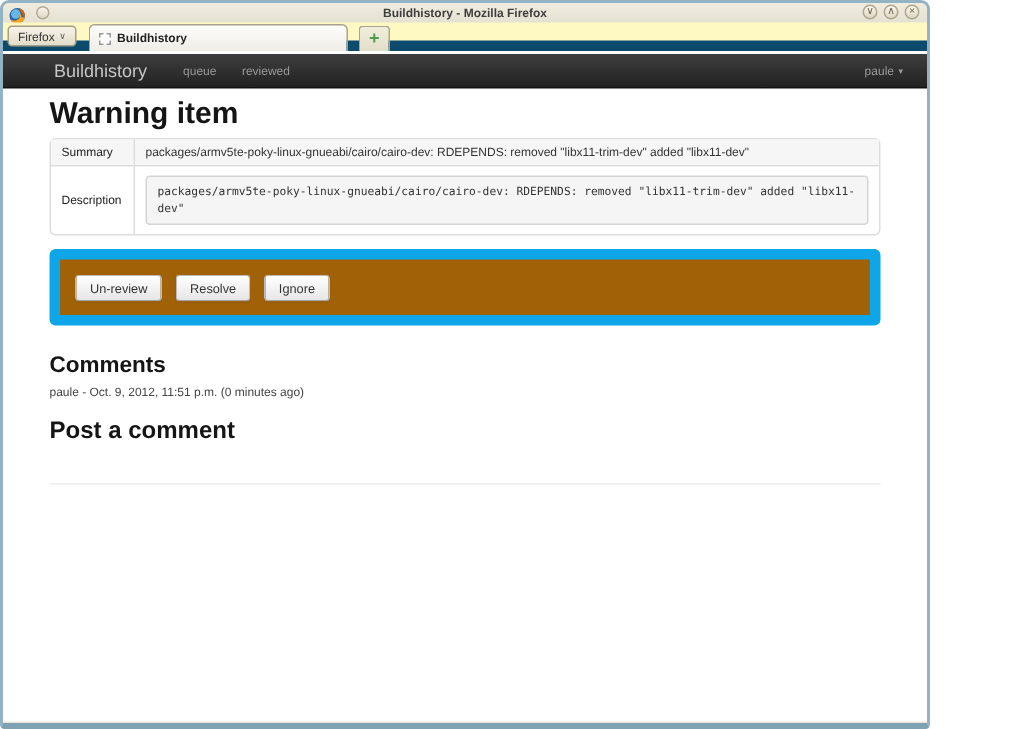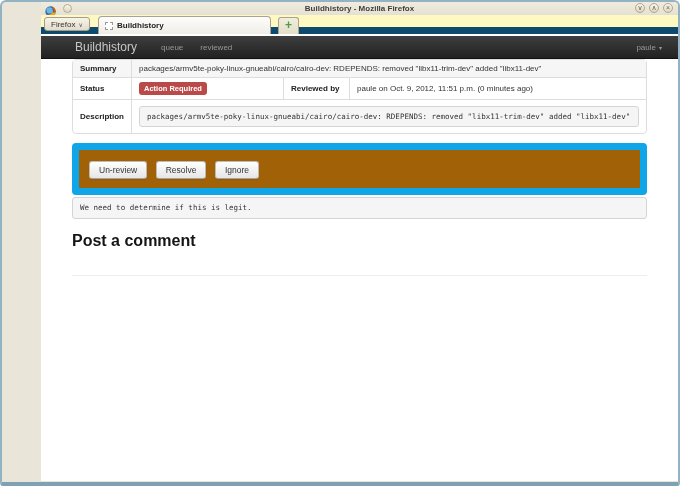--- a/index.html
+++ b/index.html
@@ -1,23 +1,23 @@
 <!DOCTYPE html>
 <html><head>
 <meta charset="utf-8">
 <style>
   html,body{margin:0;padding:0;background:#fff;}
   *{box-sizing:border-box;}
   body{font-family:"Liberation Sans",sans-serif;-webkit-font-smoothing:antialiased;}
 
   .window{
-    position:relative;width:680px;height:486px;
+    position:relative;width:620px;height:486px;
     border:2px solid #93b3c4;border-bottom:4px solid #7fa2b2;
     border-radius:6px 6px 3px 3px;
-    background:#e9e5d8;overflow:hidden;padding-left:39px;
+    background:#e9e5d8;overflow:hidden;
   }
 
   
   .titlebar{position:relative;height:13px;background:linear-gradient(#efecdf,#e5e1d2);}
   .ff-logo{position:absolute;left:4px;top:1px;width:11px;height:11px;}
   .tb-circle{
     position:absolute;left:22px;top:2px;width:9px;height:9px;border-radius:50%;
     border:1px solid #b3aa95;background:linear-gradient(#f8f5ea,#ddd7c4);
   }
   .tb-title{
@@ -71,21 +71,21 @@
 
   h1.page-title{font-size:20px;font-weight:bold;color:#151515;margin:7px 0 5px;line-height:1.05;}
 
   table.details{
     width:100%;border-collapse:separate;border-spacing:0;
     border:1px solid #ddd;border-radius:4px;font-size:8px;color:#333;
   }
   table.details td{border-top:1px solid #ddd;border-left:1px solid #ddd;padding:4px 7px;vertical-align:middle;}
   table.details tr:first-child td{border-top:none;}
   table.details td:first-child{border-left:none;}
-  td.lbl{font-weight:bold;width:55px;color:#222;margin-top:48px;}
+  td.lbl{font-weight:normal;width:55px;color:#222;margin-top:48px;}
   td.badge-cell{width:152px;}
   td.lbl2{font-weight:bold;width:66px;color:#222;}
   tr.row-summary{background:#f6f6f6;}
 
   .badge{
     display:inline-block;background:#b94a48;color:#fff;
     font-size:7.5px;font-weight:bold;padding:2px 5px;border-radius:3px;
   }
 
   pre.code{
@@ -168,53 +168,47 @@
       <span class="nav-link">queue</span>
       <span class="nav-link">reviewed</span>
       <span class="nav-user">
         <span>paule</span>
         <span class="nav-caret">▾</span>
       </span>
     </div>
 
     <div class="content">
 
+      <h1 class="page-title">Warning item</h1>
 
       <table class="details">
         <tbody>
             <tr class="row-summary">
           <td class="lbl">Summary</td>
           <td colspan="3">packages/armv5te-poky-linux-gnueabi/cairo/cairo-dev: RDEPENDS: removed "libx11-trim-dev" added "libx11-dev"</td>
-        </tr>
-        <tr>
-          <td class="lbl">Status</td>
-          <td class="badge-cell">
-            <span class="badge">Action Required</span>
-          </td>
-          <td class="lbl2">Reviewed by</td>
-          <td>paule on Oct. 9, 2012, 11:51 p.m. (0 minutes ago)</td>
         </tr>
         <tr>
           <td class="lbl">Description</td>
           <td colspan="3">
             <pre class="code">packages/armv5te-poky-linux-gnueabi/cairo/cairo-dev: RDEPENDS: removed "libx11-trim-dev" added "libx11-dev"</pre>
           </td>
         </tr>
       </tbody>
         </table>
 
       <div class="well actions">
         <span class="btn">Un-review</span>
         <span class="btn">Resolve</span>
         <span class="btn">Ignore</span>
       </div>
 
+      <h2 class="section-title">Comments</h2>
 
       <div>
-        <pre class="code">We need to determine if this is legit.</pre>
+        <div class="byline">paule - Oct. 9, 2012, 11:51 p.m. (0 minutes ago)</div>
       </div>
 
       <h3 class="sub-title">Post a comment</h3>
 
 
       <hr class="footer-line">
 
     </div>
   </div>
 </div>

